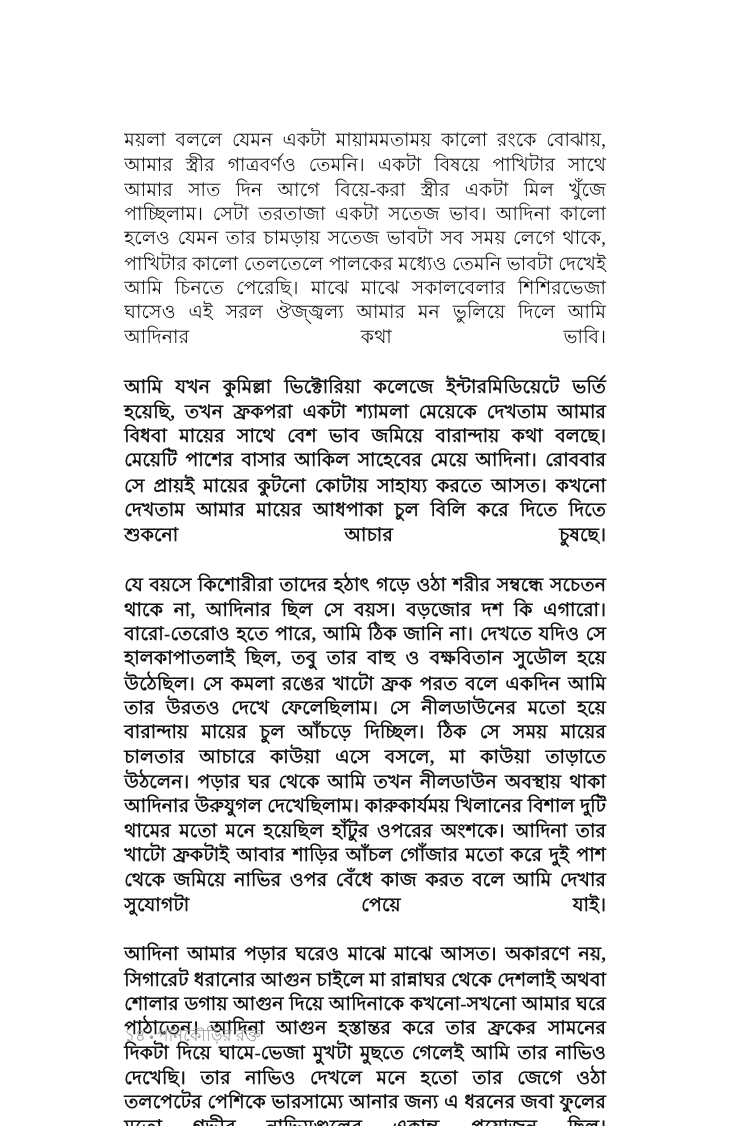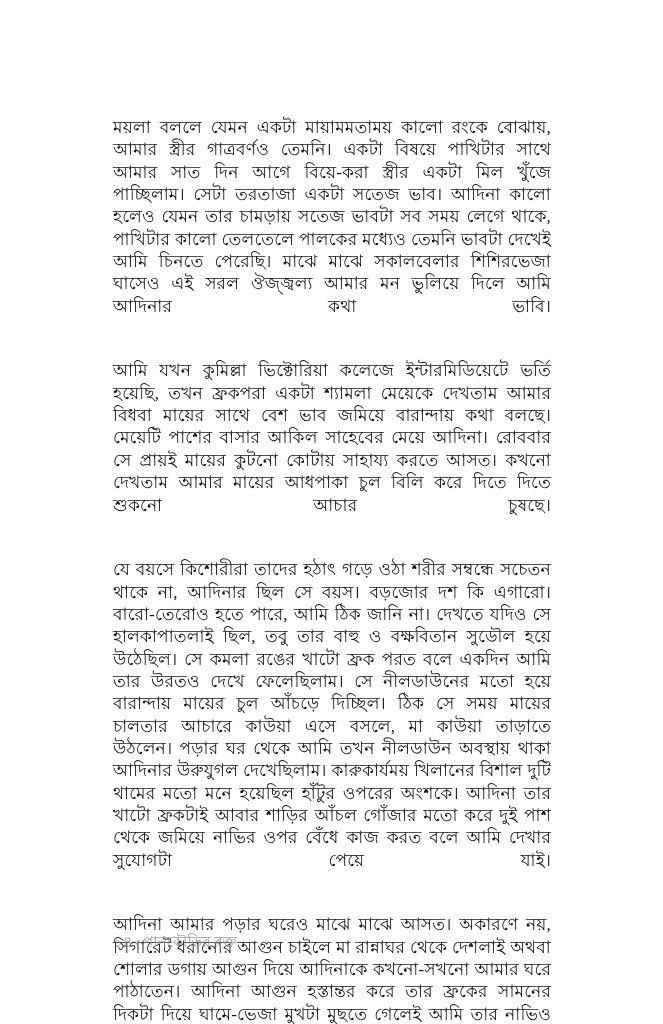--- a/index.html
+++ b/index.html
@@ -32,21 +32,22 @@
     text-indent: 0;
     font-size: 17.1px;
     line-height: 22.35px;
     color: #141414;
     font-weight: 400;
     letter-spacing: 0.01em;
     word-spacing: 0.02em;
     -webkit-font-smoothing: antialiased;
   }
   .para + .para {
-    margin-top: 20px;
+    margin-top: 1px;
+    font-weight: bold;
   }
   
   .para::after {
     content: "";
     display: inline-block;
     width: 100%;
   }
   .page-footer {
     position: absolute;
     left: 113px;

